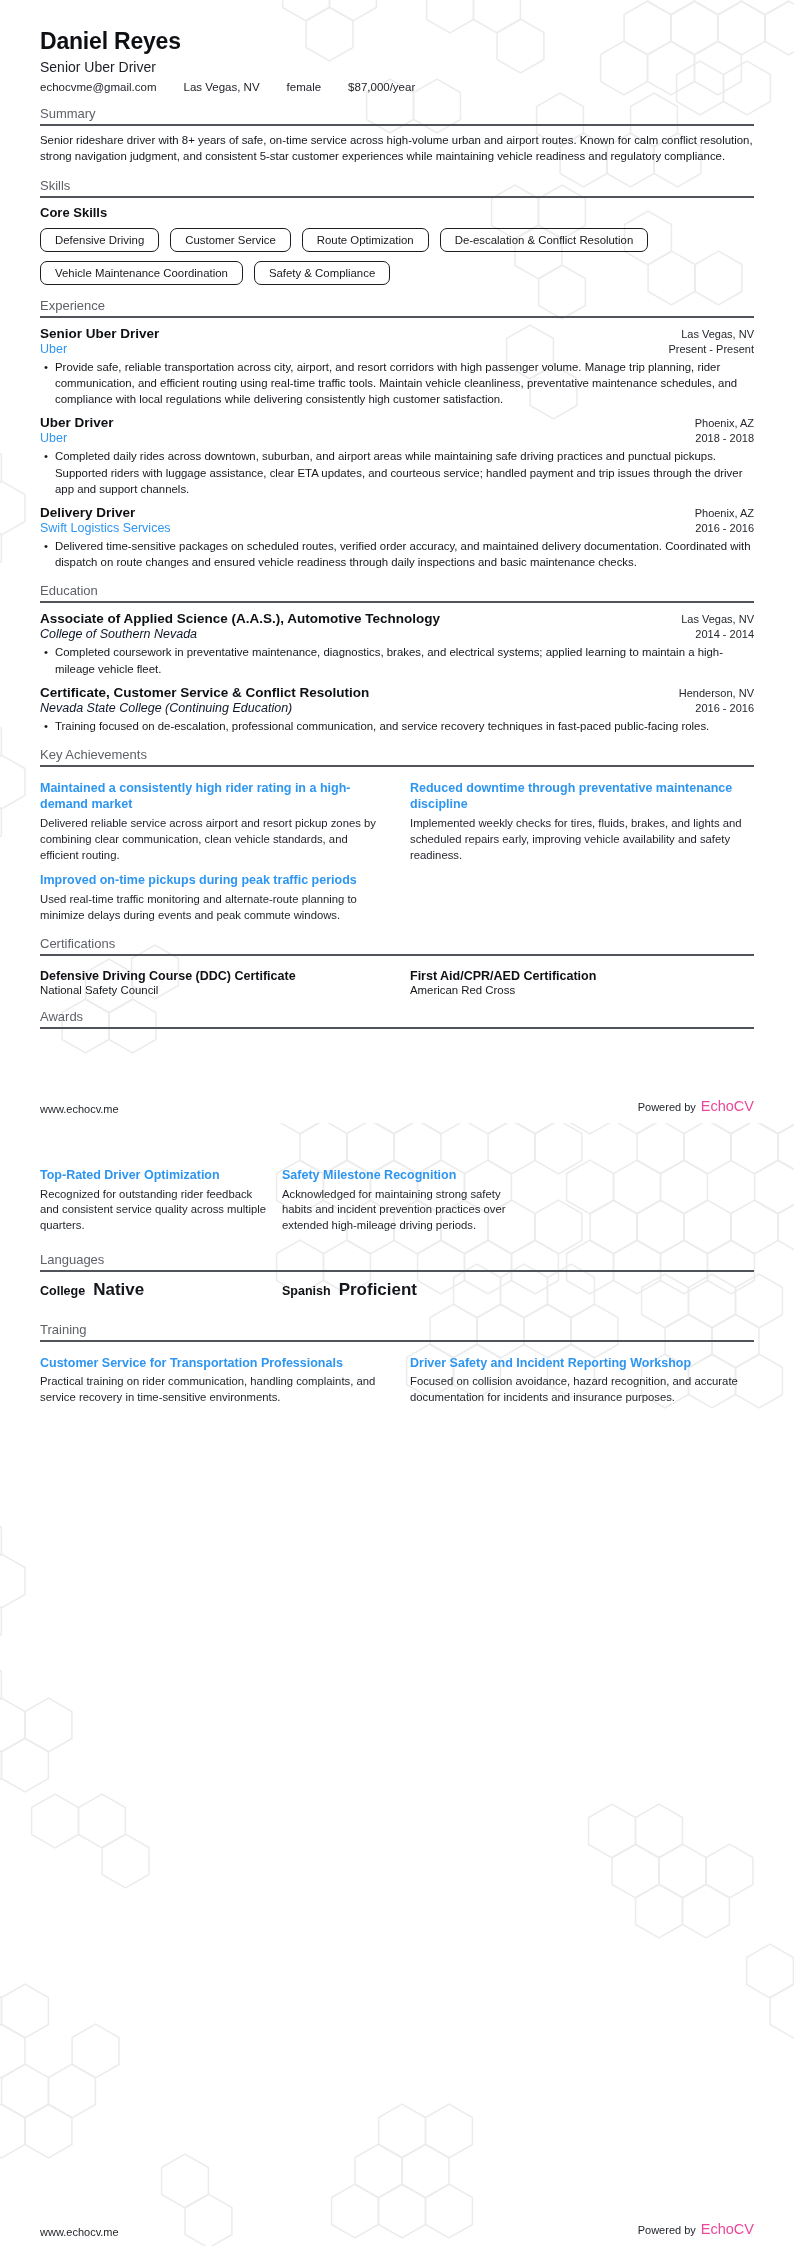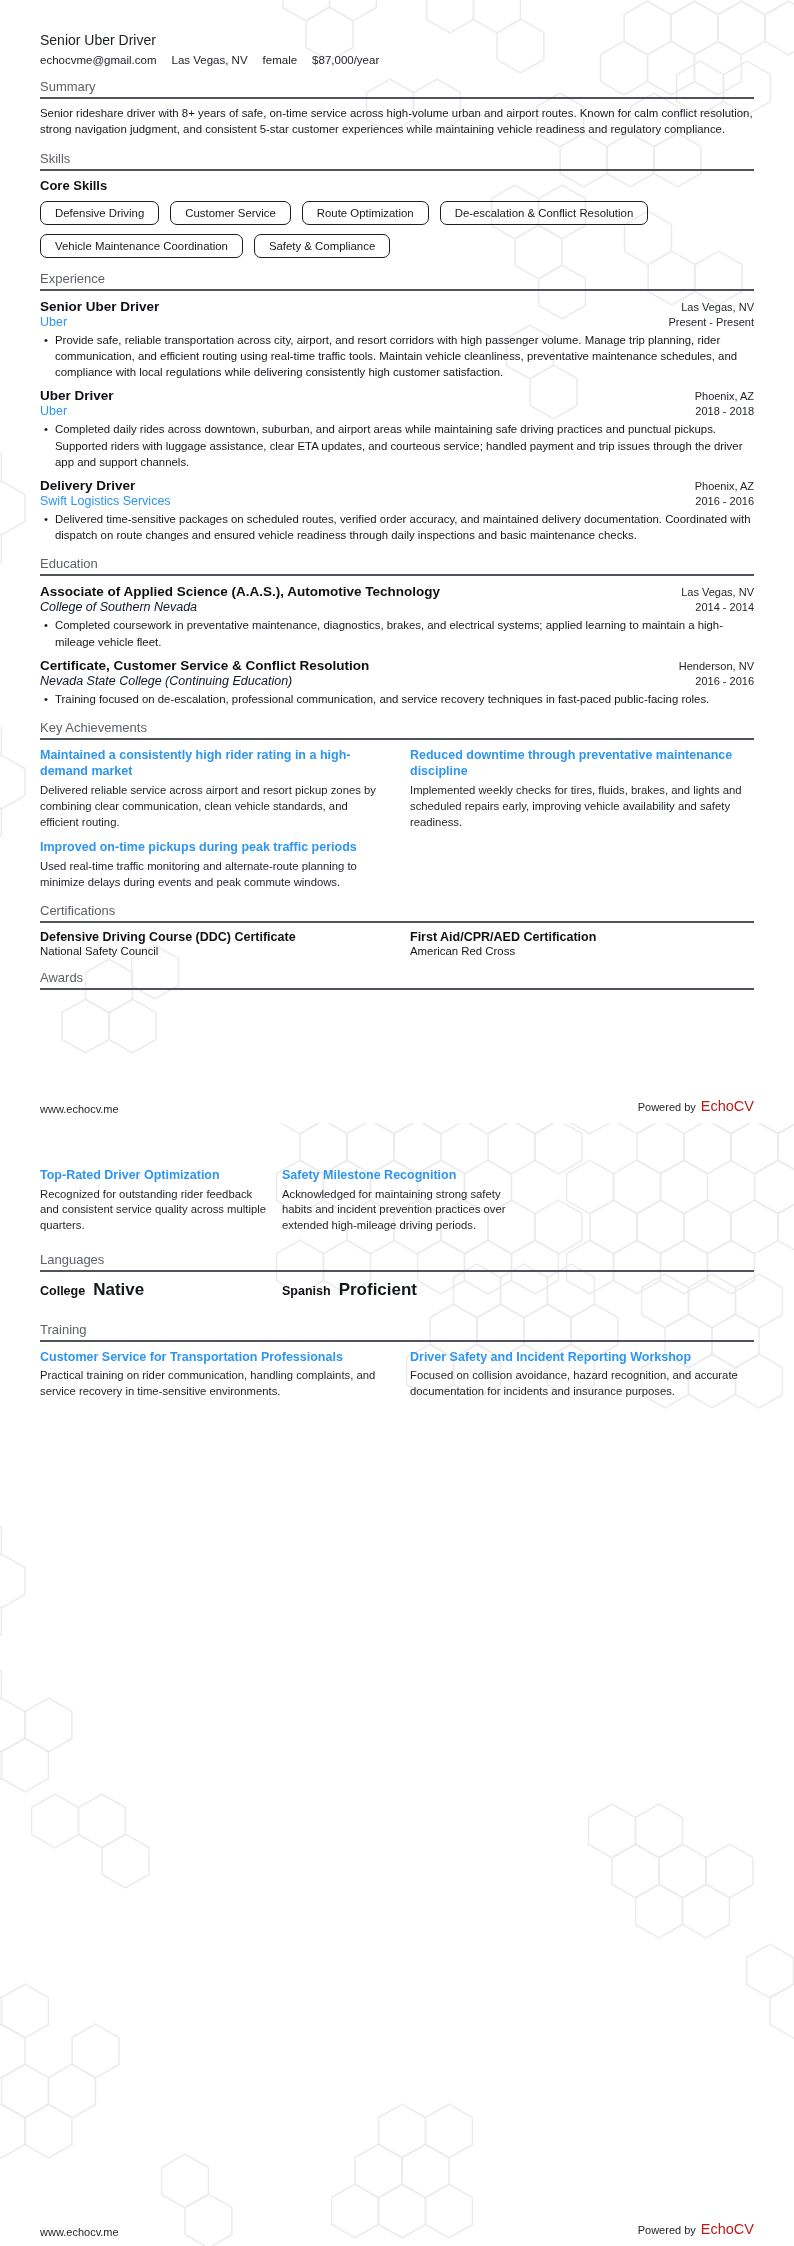--- a/index.html
+++ b/index.html
@@ -10,21 +10,21 @@
   }
   .page { position: relative; width: 794px; height: 1123px; overflow: hidden; background: #fff; }
   .deco { position: absolute; left: 0; top: 0; pointer-events: none; }
   .deco polygon { fill: none; stroke: #ececec; stroke-width: 1.5; }
   .content { position: relative; padding: 0 40px; }
   .content-p1 { padding-top: 28px; }
   .content-p2 { padding-top: 44px; }
 
   h1.name { font-size: 23px; font-weight: 700; margin: 0; letter-spacing: -0.2px; color: #0e1014; }
   .cand-title { font-size: 14px; margin-top: 4px; color: #1b1e24; }
-  .contact-row { display: flex; gap: 15px; margin-top: 6px; font-size: 11.5px; color: #1b1e24; }
+  .contact-row { display: flex; gap: 27px; margin-top: 6px; font-size: 11.5px; color: #1b1e24; }
 
   .section { margin-top: 13px; }
   .sec-title {
     font-size: 13px; color: #5e6268; padding-bottom: 3px;
     border-bottom: 2px solid #50545a; font-weight: 400;
   }
   .body-text { font-size: 11.4px; line-height: 1.44; margin: 6px 0 0; color: #14171c; }
 
   .sub-label { font-size: 13px; font-weight: 700; margin-top: 7px; color: #0e1014; }
   .chips { display: flex; flex-wrap: wrap; gap: 9px 11px; margin-top: 8px; }
@@ -37,38 +37,38 @@
   .entry-head { display: flex; justify-content: space-between; align-items: baseline; }
   .entry-title { font-size: 13.5px; font-weight: 700; color: #0e1014; }
   .entry-side { font-size: 11px; color: #23272d; white-space: nowrap; margin-left: 12px; }
   .company-row { display: flex; justify-content: space-between; align-items: baseline; margin-top: 1px; gap: 13px; }
   .company-link { font-size: 12.5px; color: var(--accent, #2e96f0); font-weight: 500; }
   .school-name { font-size: 12.5px; color: #0f172a; font-style: italic; }
   .bullet { display: flex; margin-top: 3px; font-size: 11.4px; line-height: 1.42; color: #14171c; }
   .bullet .dot { flex: none; width: 15px; padding-left: 4px; }
   .bullet .dot::before { content: "•"; }
 
-  .grid2 { display: grid; grid-template-columns: 1fr 1fr; column-gap: 26px; row-gap: 9px; margin-top: 7px; }
+  .grid2 { display: grid; grid-template-columns: 1fr 1fr; column-gap: 26px; row-gap: 9px; margin-top: 13px; }
   .grid3 { display: grid; grid-template-columns: 1fr 1fr 1fr; column-gap: 12px; margin-top: 8px; }
   .ach-title { color: var(--accent, #2e96f0); font-size: 12.5px; font-weight: 600; line-height: 1.32; margin-bottom: 3px; }
   .ach-text { font-size: 11.3px; line-height: 1.4; color: #1d2127; }
   .cert-name { font-size: 12.5px; font-weight: 700; color: #0e1014; }
   .cert-issuer { font-size: 11.4px; margin-top: 1px; color: #14171c; }
   .lang-item { font-size: 12.5px; font-weight: 700; color: #0e1014; }
   .lang-level { font-size: 17px; font-weight: 700; margin-left: 8px; color: #14171c; }
 
   .train-title { color: var(--accent, #2e96f0); font-size: 12.5px; font-weight: 700; line-height: 1.32; margin-bottom: 3px; }
 
   .footer {
     position: absolute; left: 40px; right: 40px; bottom: 8px;
     display: flex; justify-content: space-between; align-items: flex-end; gap: 44px;
   }
   .footer-site { font-size: 11px; color: #23272d; }
   .powered { font-size: 11px; color: #23272d; }
-  .brand { font-size: 14.5px; color: #b91c1c; margin-left: 5px; font-weight: 500; }
+  .brand { font-size: 14.5px; color: #ec4899; margin-left: 5px; font-weight: 500; }
 </style>
 </head>
 <body>
 
 <div class="page">
   <svg class="deco" id="deco1" width="794" height="1123">
       <polygon points="329.4,7.5 306.0,21.0 282.6,7.5 282.6,-19.5 306.0,-33.0 329.4,-19.5"></polygon>
       <polygon points="376.4,7.5 353.0,21.0 329.6,7.5 329.6,-19.5 353.0,-33.0 376.4,-19.5"></polygon>
       <polygon points="352.9,47.5 329.5,61.0 306.1,47.5 306.1,20.5 329.5,7.0 352.9,20.5"></polygon>
       <polygon points="473.4,19.5 450.0,33.0 426.6,19.5 426.6,-7.5 450.0,-21.0 473.4,-7.5"></polygon>
@@ -109,20 +109,21 @@
       <polygon points="24.9,795.5 1.5,809.0 -21.9,795.5 -21.9,768.5 1.5,755.0 24.9,768.5"></polygon>
       <polygon points="1.4,835.5 -22.0,849.0 -45.4,835.5 -45.4,808.5 -22.0,795.0 1.4,808.5"></polygon>
       <polygon points="132.4,999.5 109.0,1013.0 85.6,999.5 85.6,972.5 109.0,959.0 132.4,972.5"></polygon>
       <polygon points="108.9,1039.5 85.5,1053.0 62.1,1039.5 62.1,1012.5 85.5,999.0 108.9,1012.5"></polygon>
       <polygon points="155.9,1039.5 132.5,1053.0 109.1,1039.5 109.1,1012.5 132.5,999.0 155.9,1012.5"></polygon>
       <polygon points="178.4,985.5 155.0,999.0 131.6,985.5 131.6,958.5 155.0,945.0 178.4,958.5"></polygon>
     </svg>
   <div class="content content-p1">
 
     <header>
+      <h1 class="name">Daniel Reyes</h1>
       <div class="cand-title">Senior Uber Driver</div>
       <div class="contact-row">
         <span>echocvme@gmail.com</span>
         <span>Las Vegas, NV</span>
         <span>female</span>
         <span>$87,000/year</span>
       </div>
     </header>
 
     <section class="section">

